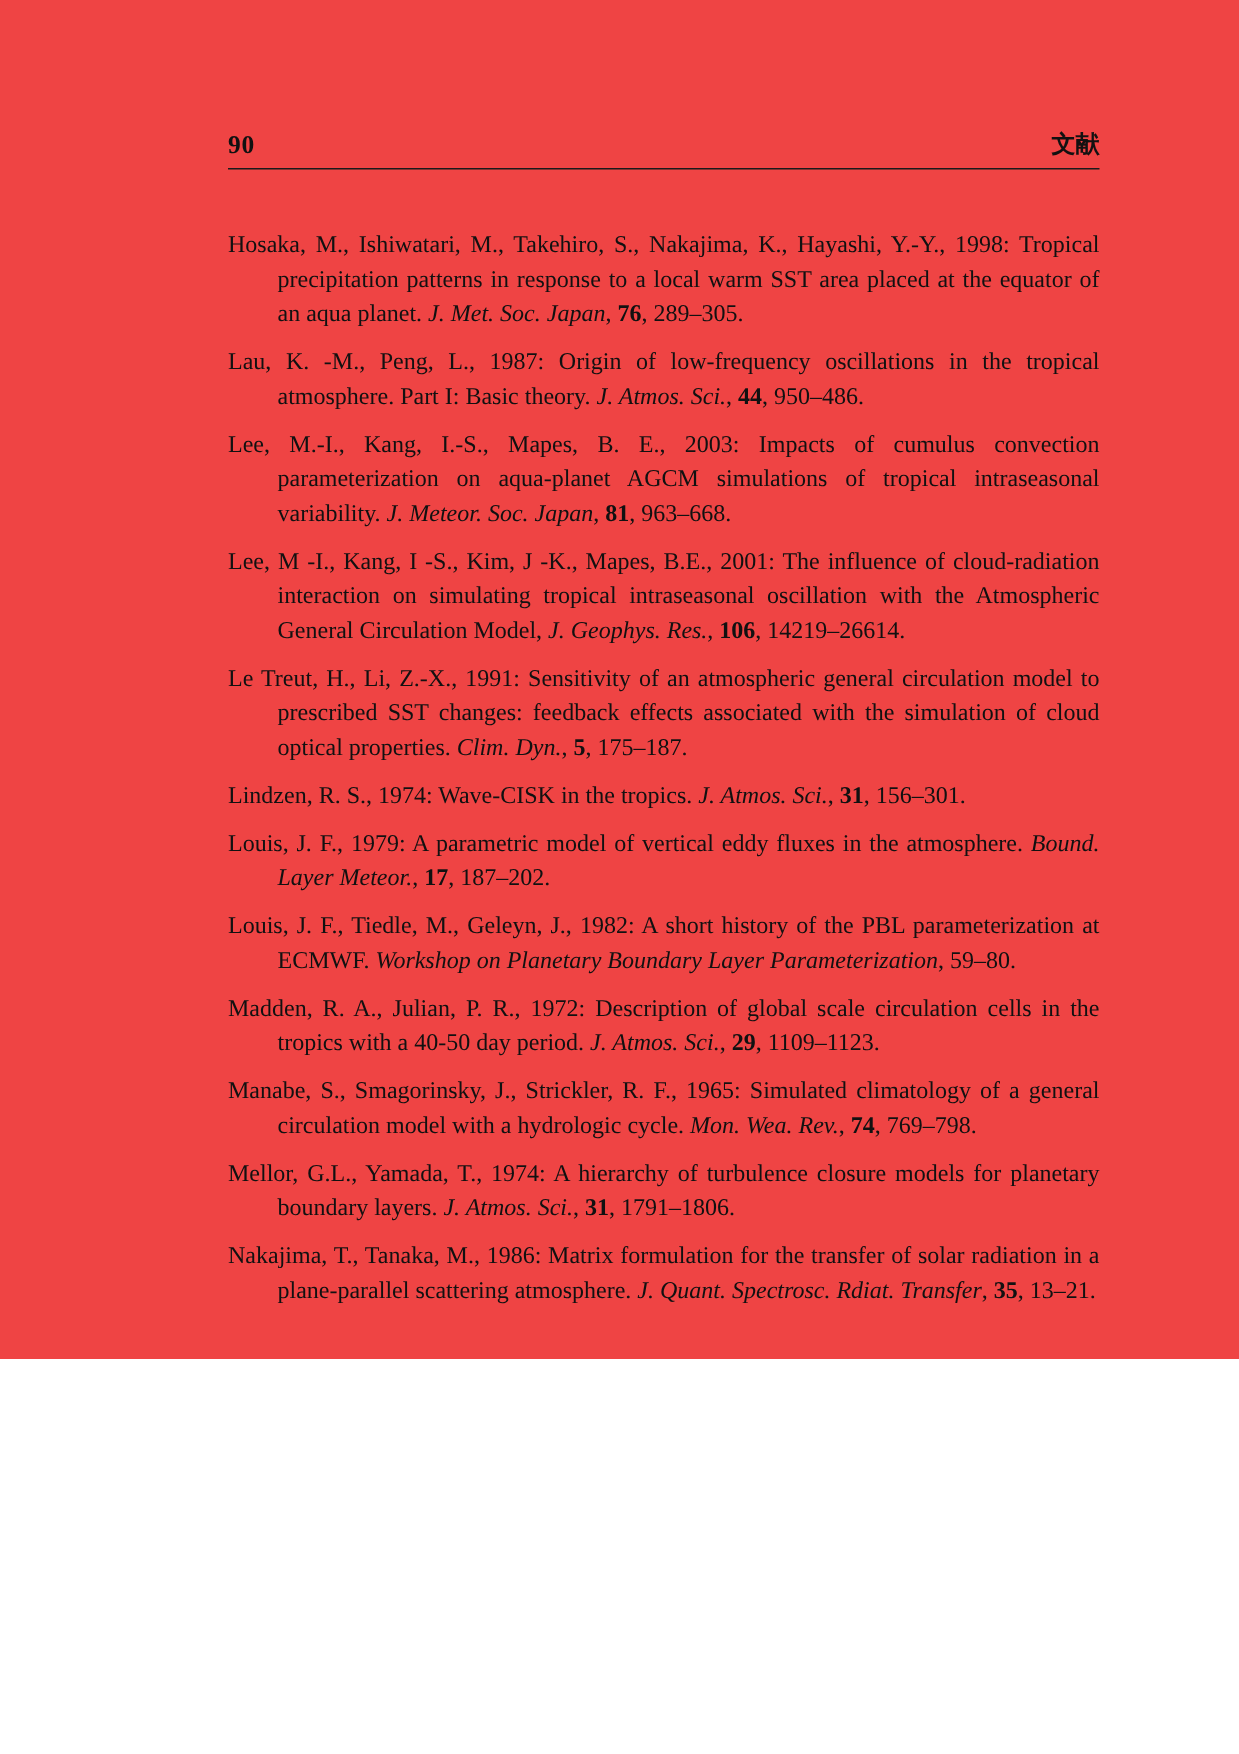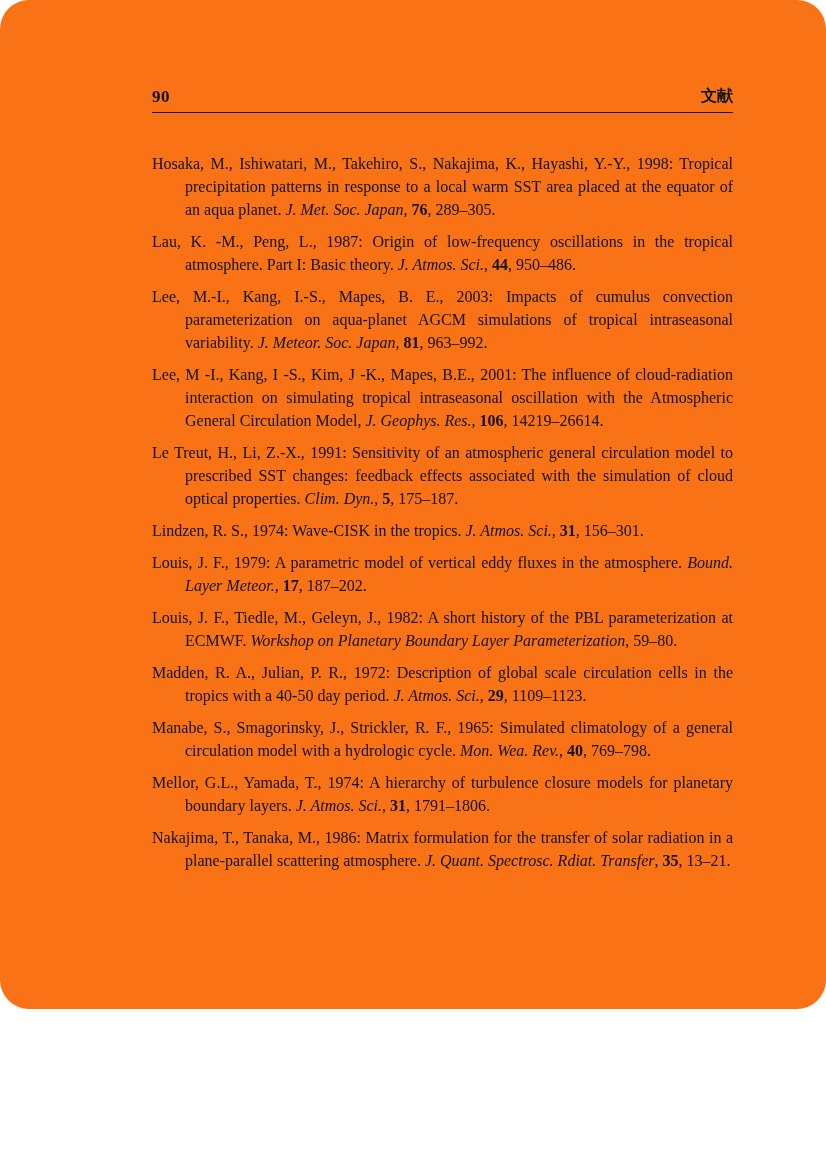--- a/index.html
+++ b/index.html
@@ -3,26 +3,25 @@
 <meta charset="utf-8">
 <style>
   html, body {
     margin: 0;
     padding: 0;
     background: #ffffff;
   }
   .page {
     position: relative;
     width: 826px;
-    height: 1009px;
-    background: #f97316;
+    height: 906px;
+    background: #ef4444;
     color: #111111;
     font-family: "Liberation Serif", "DejaVu Serif", serif;
     overflow: hidden;
-    border-radius: 29px;
   }
   .content {
     position: absolute;
     left: 152px;
     top: 86px;
     width: 581px;
   }
   .running-header {
     display: flex;
     justify-content: space-between;
@@ -71,26 +70,26 @@
 <div class="page">
   <div class="content">
     <div class="running-header">
       <span class="page-number">90</span>
       <span class="header-title">文献</span>
     </div>
     <div class="header-rule"></div>
     <div class="refs">
         <p class="reference"><span>Hosaka, M., Ishiwatari, M., Takehiro, S., Nakajima, K., Hayashi, Y.-Y., 1998: Tropical precipitation patterns in response to a local warm SST area placed at the equator of an aqua planet. </span><span class="it">J. Met. Soc. Japan</span><span>, </span><span class="bd">76</span><span>, 289–305.</span></p>
         <p class="reference"><span>Lau, K. -M., Peng, L., 1987: Origin of low-frequency oscillations in the tropical atmosphere. Part I: Basic theory. </span><span class="it">J. Atmos. Sci.</span><span>, </span><span class="bd">44</span><span>, 950–486.</span></p>
-        <p class="reference"><span>Lee, M.-I., Kang, I.-S., Mapes, B. E., 2003: Impacts of cumulus convection parameterization on aqua-planet AGCM simulations of tropical intraseasonal variability. </span><span class="it">J. Meteor. Soc. Japan</span><span>, </span><span class="bd">81</span><span>, 963–992.</span></p>
+        <p class="reference"><span>Lee, M.-I., Kang, I.-S., Mapes, B. E., 2003: Impacts of cumulus convection parameterization on aqua-planet AGCM simulations of tropical intraseasonal variability. </span><span class="it">J. Meteor. Soc. Japan</span><span>, </span><span class="bd">81</span><span>, 963–668.</span></p>
         <p class="reference"><span>Lee, M -I., Kang, I -S., Kim, J -K., Mapes, B.E., 2001: The influence of cloud-radiation interaction on simulating tropical intraseasonal oscillation with the Atmospheric General Circulation Model, </span><span class="it">J. Geophys. Res.</span><span>, </span><span class="bd">106</span><span>, 14219–26614.</span></p>
         <p class="reference"><span>Le Treut, H., Li, Z.-X., 1991: Sensitivity of an atmospheric general circulation model to prescribed SST changes: feedback effects associated with the simulation of cloud optical properties. </span><span class="it">Clim. Dyn.</span><span>, </span><span class="bd">5</span><span>, 175–187.</span></p>
         <p class="reference"><span>Lindzen, R. S., 1974: Wave-CISK in the tropics. </span><span class="it">J. Atmos. Sci.</span><span>, </span><span class="bd">31</span><span>, 156–301.</span></p>
         <p class="reference"><span>Louis, J. F., 1979: A parametric model of vertical eddy fluxes in the atmosphere. </span><span class="it">Bound. Layer Meteor.</span><span>, </span><span class="bd">17</span><span>, 187–202.</span></p>
         <p class="reference"><span>Louis, J. F., Tiedle, M., Geleyn, J., 1982: A short history of the PBL parameterization at ECMWF. </span><span class="it">Workshop on Planetary Boundary Layer Parameterization</span><span>, 59–80.</span></p>
         <p class="reference"><span>Madden, R. A., Julian, P. R., 1972: Description of global scale circulation cells in the tropics with a 40-50 day period. </span><span class="it">J. Atmos. Sci.</span><span>, </span><span class="bd">29</span><span>, 1109–1123.</span></p>
-        <p class="reference"><span>Manabe, S., Smagorinsky, J., Strickler, R. F., 1965: Simulated climatology of a general circulation model with a hydrologic cycle. </span><span class="it">Mon. Wea. Rev.</span><span>, </span><span class="bd">40</span><span>, 769–798.</span></p>
+        <p class="reference"><span>Manabe, S., Smagorinsky, J., Strickler, R. F., 1965: Simulated climatology of a general circulation model with a hydrologic cycle. </span><span class="it">Mon. Wea. Rev.</span><span>, </span><span class="bd">74</span><span>, 769–798.</span></p>
         <p class="reference"><span>Mellor, G.L., Yamada, T., 1974: A hierarchy of turbulence closure models for planetary boundary layers. </span><span class="it">J. Atmos. Sci.</span><span>, </span><span class="bd">31</span><span>, 1791–1806.</span></p>
         <p class="reference"><span>Nakajima, T., Tanaka, M., 1986: Matrix formulation for the transfer of solar radiation in a plane-parallel scattering atmosphere. </span><span class="it">J. Quant. Spectrosc. Rdiat. Transfer</span><span>, </span><span class="bd">35</span><span>, 13–21.</span></p>
       </div>
   </div>
   <div class="footer-rule"></div>
 </div>
 
 </body></html>

